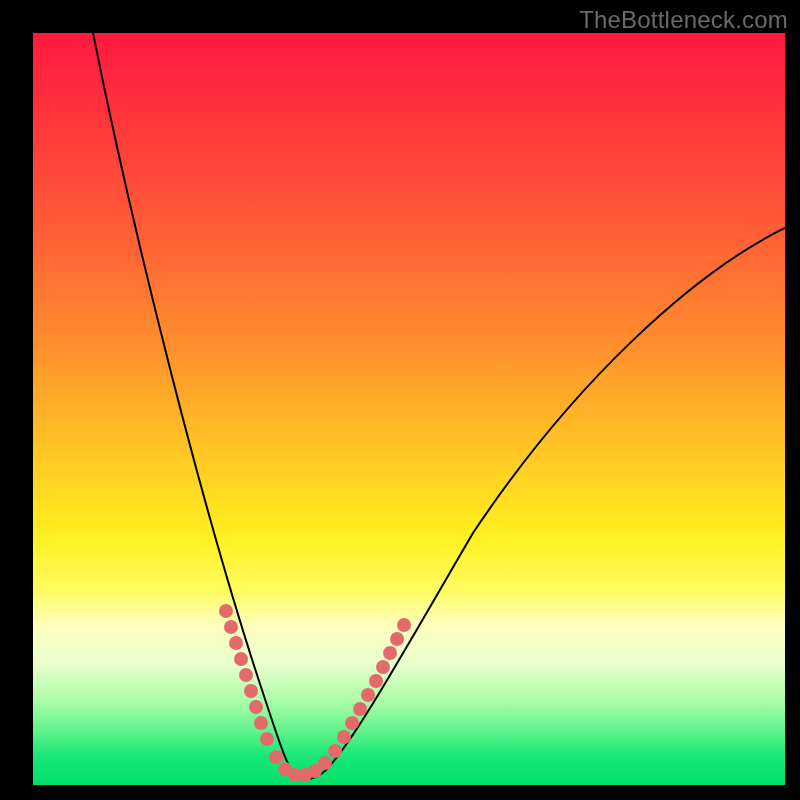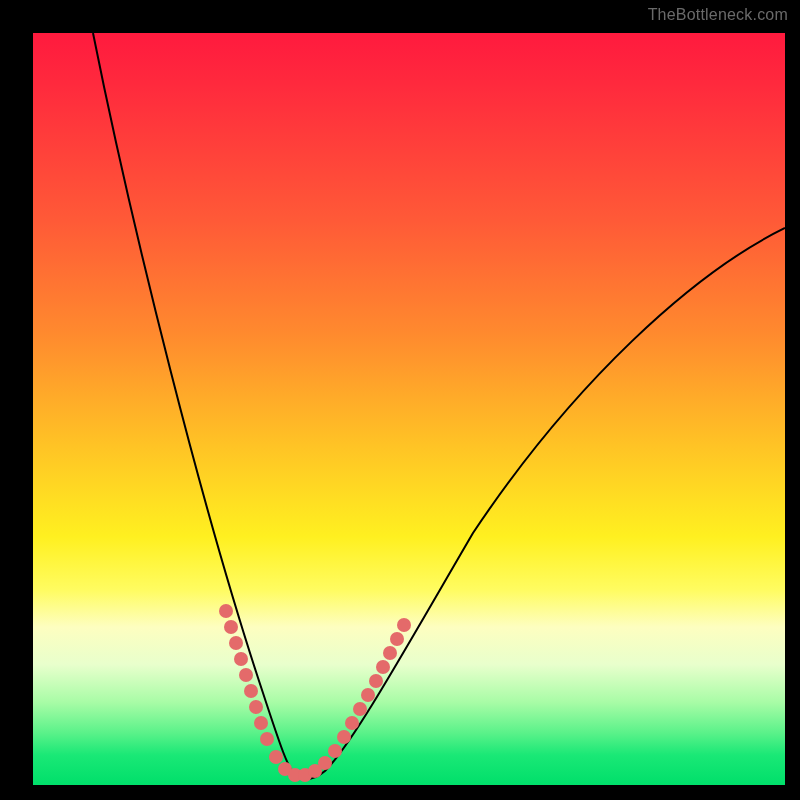--- a/index.html
+++ b/index.html
@@ -39,21 +39,21 @@
       #a8fca6 89%,
       #5cf28a 93%,
       #1ae876 96%,
       #00df6a 100%);
   }
   .watermark {
     position: absolute;
     top: 6px;
     right: 12px;
     color: #6a6a6a;
-    font-size: 16px;
+    font-size: 24px;
     font-weight: 400;
     letter-spacing: 0.2px;
     text-align: center;
   }
   svg.curve {
     position: absolute;
     top: 0;
     left: 0;
     width: 752px;
     height: 752px;

